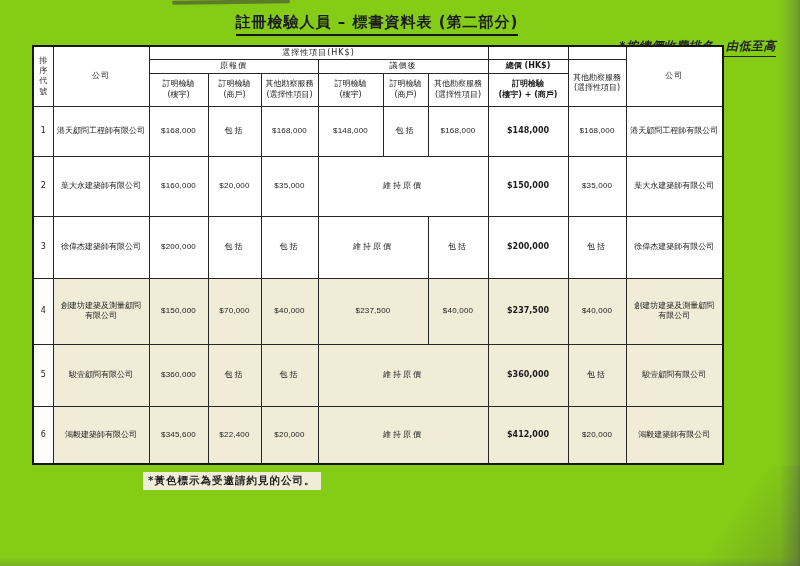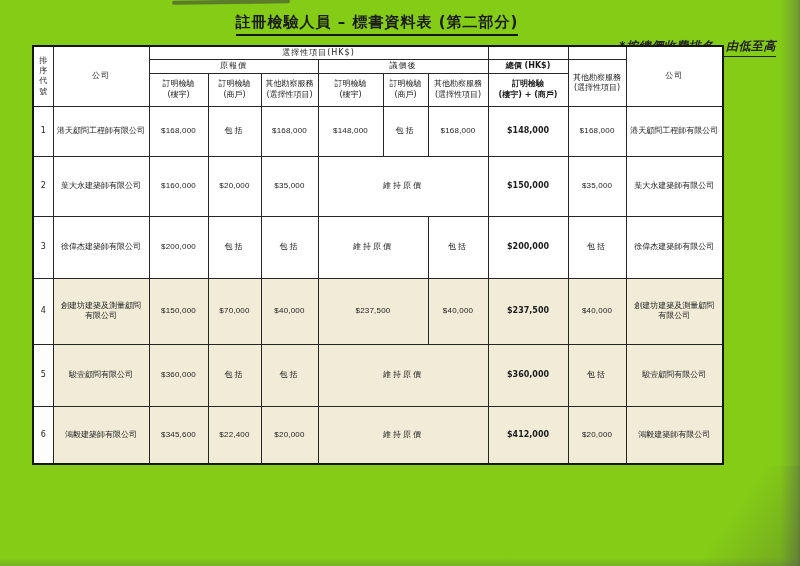--- a/index.html
+++ b/index.html
@@ -203,18 +203,19 @@
       <td class="money">$22,400</td>
       <td class="money">$20,000</td>
       <td colspan="3" class="cjkval">維持原價</td>
       <td class="total">$412,000</td>
       <td class="money">$20,000</td>
       <td class="company">鴻毅建築師有限公司</td>
     </tr>
   </tbody>
     </table>
 
+  <div class="footnote">*黃色標示為受邀請約見的公司。</div>
 
   <div class="scan-edge-right"></div>
   <div class="scan-corner"></div>
   <div class="scan-edge-bottom"></div>
 
 </div>
 
 </body></html>

